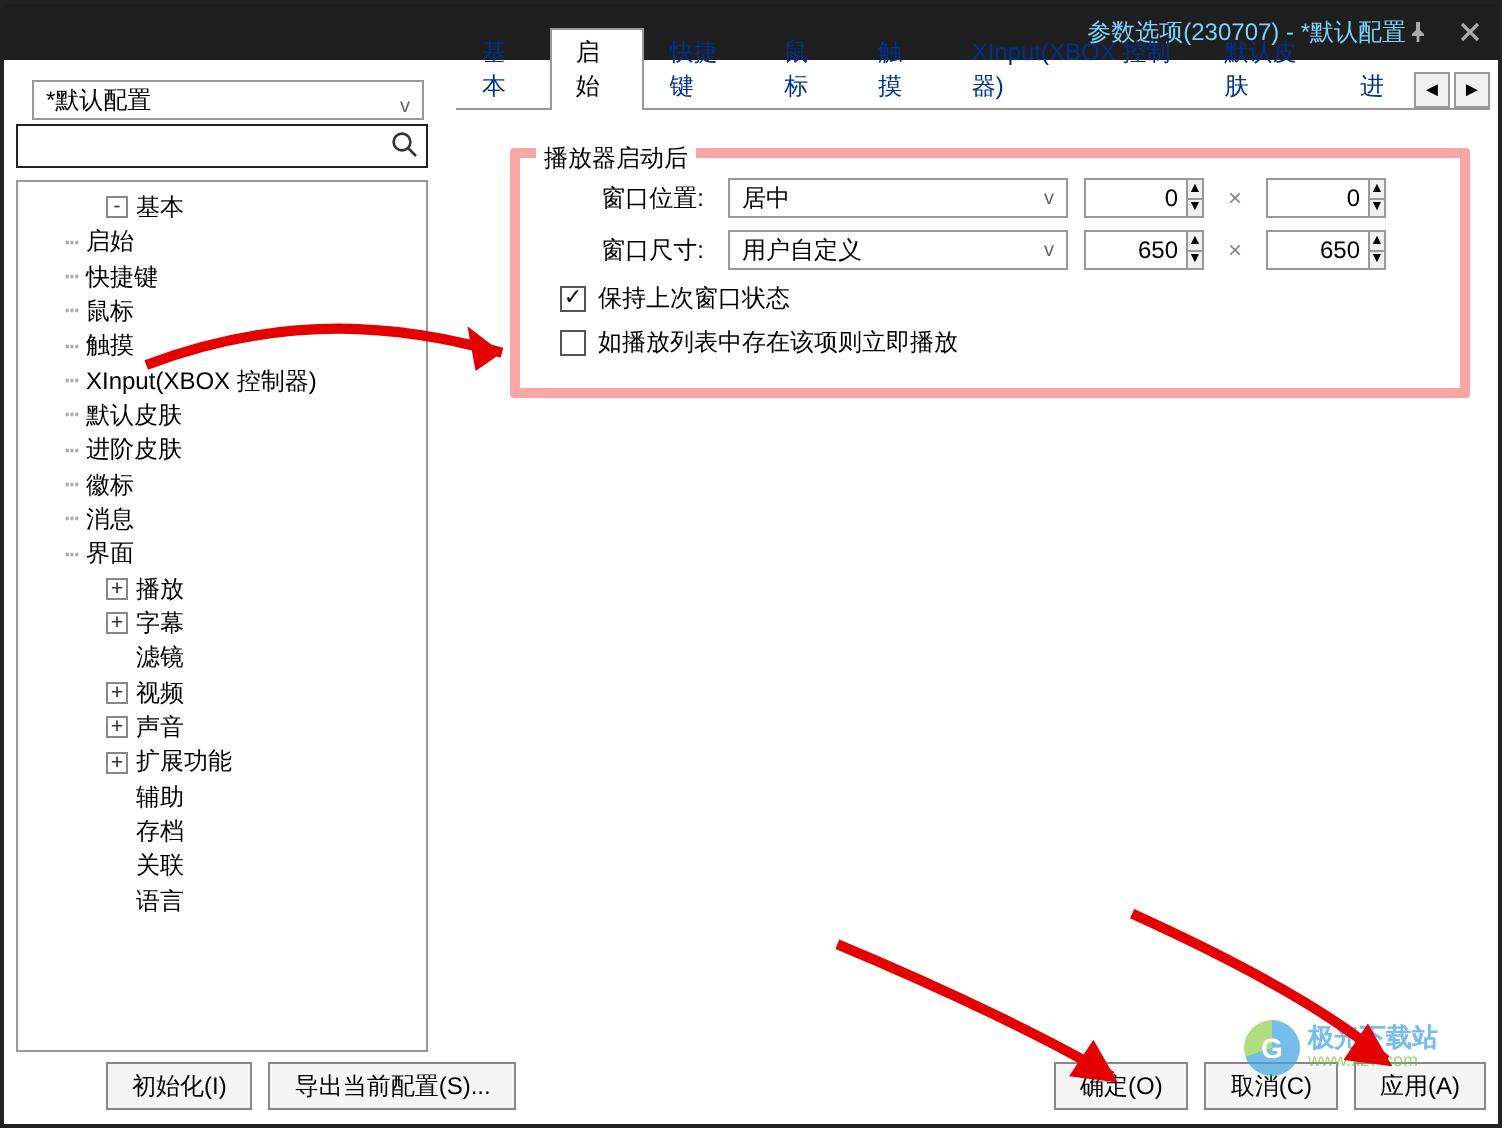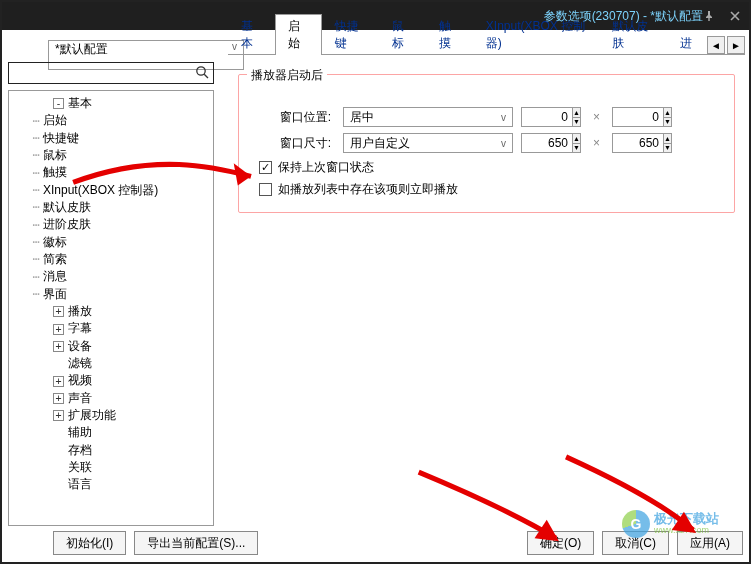--- a/index.html
+++ b/index.html
@@ -21,23 +21,23 @@
   
   .body {
     position: absolute; top: 28px; left:0; right:0; bottom:0;
     background: #fff; box-sizing: border-box; padding: 8px;
   }
 
   
   .profile-row { position: relative; }
   .profile-select {
     position:absolute; top:2px; left:6px;
-    width: 196px; height: 30px; border: 1px solid #999; background: #fff;
-    display: flex; align-items: flex-start; justify-content: space-between;
-    padding: 0 6px; box-sizing: border-box; cursor: pointer; margin-left: 32px;
+    width: 196px; height: 20px; border: 1px solid #999; background: #fff;
+    display: flex; align-items: flex-end; justify-content: space-between;
+    padding: 0 6px; box-sizing: border-box; cursor: pointer;
   }
   .profile-select .caret { color:#666; font-size: 10px; }
 
   
   .tabs {
     position:absolute; top:0; left: 226px; right: 4px; height: 24px;
     display: flex; align-items: flex-end; border-bottom: 1px solid #999;
   }
   .tab {
     padding: 3px 12px 3px; border: 1px solid transparent; border-bottom: none;
@@ -84,22 +84,22 @@
   .tree-label { vertical-align: middle; }
   .depth-0 { padding-left: 2px; margin-left: 40px; }
   .depth-1 { padding-left: 18px; }
 
   
   .pane {
     position:absolute; top:30px; left: 226px; right: 4px; bottom: 36px;
     box-sizing:border-box; padding: 8px 10px; overflow:visible;
   }
   .group {
-    border: 1px solid #fca5a5; border-radius:2px; padding: 26px 12px 12px;
-    position: relative; margin-top: 6px;
+    border: 5px solid #fca5a5; border-radius:2px; padding: 4px 12px 12px;
+    position: relative; margin-top: 6px; margin-left: 17px;
   }
   .group-title {
     position:absolute; top:-8px; left:8px; background:#fff; padding:0 4px;
     font-size:12px;
   }
   .form-row { display:flex; align-items:center; gap:8px; margin: 6px 0; }
   .form-row .lbl { width: 80px; text-align:right; padding-right:4px; }
   .select {
     height: 20px; border:1px solid #999; background:#fff; display:flex;
     align-items:center; justify-content:space-between; padding:0 6px;
@@ -222,26 +222,24 @@
       <div class="tree" id="tree">
           <div class="tree-node depth-0"><span class="tree-exp">-</span><span class="tree-label">基本</span></div>
           <div class="tree-node depth-1"><span class="tree-line">⋯</span><span class="tree-label">启始</span></div>
           <div class="tree-node depth-1"><span class="tree-line">⋯</span><span class="tree-label">快捷键</span></div>
           <div class="tree-node depth-1"><span class="tree-line">⋯</span><span class="tree-label">鼠标</span></div>
           <div class="tree-node depth-1"><span class="tree-line">⋯</span><span class="tree-label">触摸</span></div>
           <div class="tree-node depth-1"><span class="tree-line">⋯</span><span class="tree-label">XInput(XBOX 控制器)</span></div>
           <div class="tree-node depth-1"><span class="tree-line">⋯</span><span class="tree-label">默认皮肤</span></div>
           <div class="tree-node depth-1"><span class="tree-line">⋯</span><span class="tree-label">进阶皮肤</span></div>
           <div class="tree-node depth-1"><span class="tree-line">⋯</span><span class="tree-label">徽标</span></div>
-          <div class="tree-node depth-1"><span class="tree-line">⋯</span><span class="tree-label">简索</span></div>
           <div class="tree-node depth-1"><span class="tree-line">⋯</span><span class="tree-label">消息</span></div>
           <div class="tree-node depth-1"><span class="tree-line">⋯</span><span class="tree-label">界面</span></div>
           <div class="tree-node depth-0"><span class="tree-exp">+</span><span class="tree-label">播放</span></div>
           <div class="tree-node depth-0"><span class="tree-exp">+</span><span class="tree-label">字幕</span></div>
-          <div class="tree-node depth-0"><span class="tree-exp">+</span><span class="tree-label">设备</span></div>
           <div class="tree-node depth-0"><span class="tree-blank"></span><span class="tree-label">滤镜</span></div>
           <div class="tree-node depth-0"><span class="tree-exp">+</span><span class="tree-label">视频</span></div>
           <div class="tree-node depth-0"><span class="tree-exp">+</span><span class="tree-label">声音</span></div>
           <div class="tree-node depth-0"><span class="tree-exp">+</span><span class="tree-label">扩展功能</span></div>
           <div class="tree-node depth-0"><span class="tree-blank"></span><span class="tree-label">辅助</span></div>
           <div class="tree-node depth-0"><span class="tree-blank"></span><span class="tree-label">存档</span></div>
           <div class="tree-node depth-0"><span class="tree-blank"></span><span class="tree-label">关联</span></div>
           <div class="tree-node depth-0"><span class="tree-blank"></span><span class="tree-label">语言</span></div>
         </div>
     </div>

